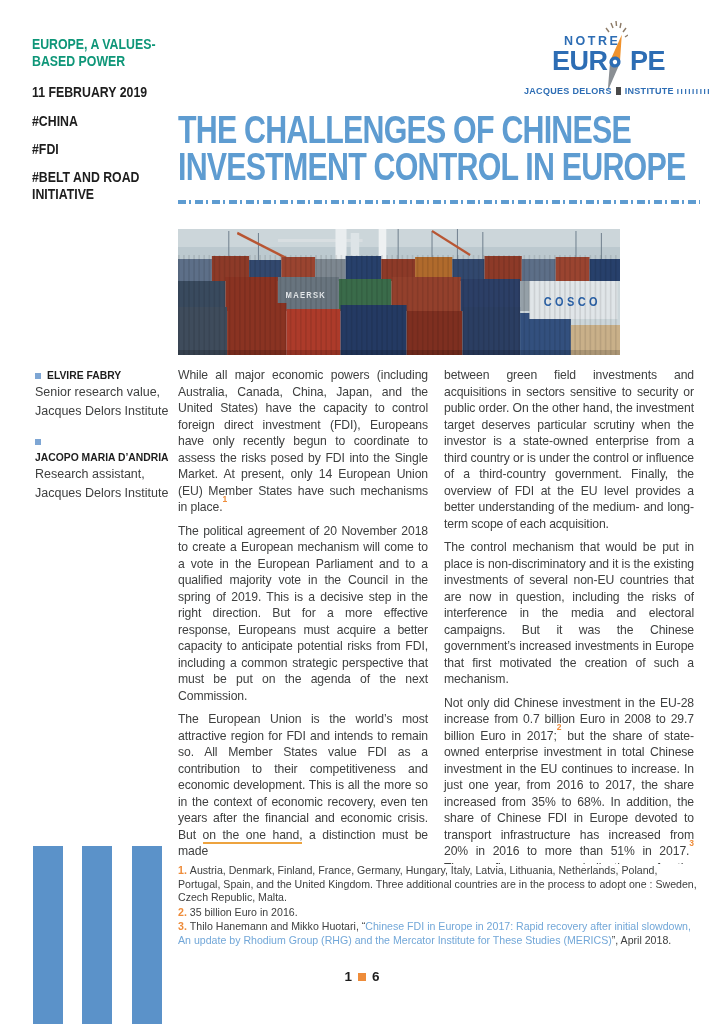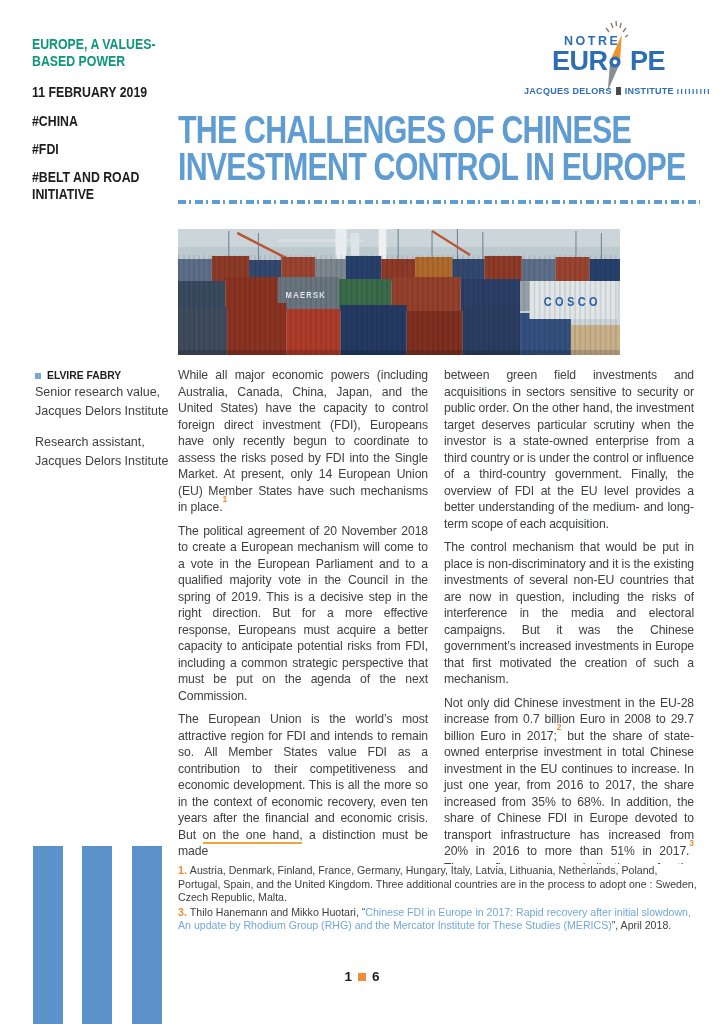--- a/index.html
+++ b/index.html
@@ -192,40 +192,44 @@
 
   <div class="abs authors">
     <div class="author">
       <div class="author-name-row">
         <span class="author-bullet"></span><span class="cond" style="transform:scaleX(0.9);">ELVIRE FABRY</span>
       </div>
       <div class="author-role">Senior research value,</div>
       <div class="author-role">Jacques Delors Institute</div>
     </div>
     <div class="author">
+      <div class="author-name-row">
+        <span class="author-bullet"></span><span class="cond" style="transform:scaleX(0.9);">JACOPO MARIA D’ANDRIA</span>
+      </div>
       <div class="author-role">Research assistant,</div>
       <div class="author-role">Jacques Delors Institute</div>
     </div>
   </div>
 
   <div class="abs cols">
     <div class="col">
       <p><span>While all major economic powers (including Australia, Canada, China, Japan, and the United States) have the capacity to control foreign direct investment (FDI), Europeans have only recently begun to coordinate to assess the risks posed by FDI into the Single Market. At present, only 14 European Union (EU) Member States have such mechanisms in place.</span><sup class="ref">1</sup></p>
       <p>The political agreement of 20 November 2018 to create a European mechanism will come to a vote in the European Parliament and to a qualified majority vote in the Council in the spring of 2019. This is a decisive step in the right direction. But for a more effective response, Europeans must acquire a better capacity to anticipate potential risks from FDI, including a common strategic perspective that must be put on the agenda of the next Commission.</p>
       <p><span>The European Union is the world’s most attractive region for FDI and intends to remain so. All Member States value FDI as a contribution to their competitiveness and economic development. This is all the more so in the context of economic recovery, even ten years after the financial and economic crisis. But </span><span class="link-inline">on the one hand,</span><span> a distinction must be made</span></p>
     </div>
     <div class="col">
       <p>between green field investments and acquisitions in sectors sensitive to security or public order. On the other hand, the investment target deserves particular scrutiny when the investor is a state-owned enterprise from a third country or is under the control or influence of a third-country government. Finally, the overview of FDI at the EU level provides a better understanding of the medium- and long-term scope of each acquisition.</p>
       <p>The control mechanism that would be put in place is non-discriminatory and it is the existing investments of several non-EU countries that are now in question, including the risks of interference in the media and electoral campaigns. But it was the Chinese government’s increased investments in Europe that first motivated the creation of such a mechanism.</p>
       <p><span>Not only did Chinese investment in the EU-28 increase from 0.7 billion Euro in 2008 to 29.7 billion Euro in 2017;</span><sup class="ref">2</sup><span> but the share of state-owned enterprise investment in total Chinese investment in the EU continues to increase. In just one year, from 2016 to 2017, the share increased from 35% to 68%. In addition, the share of Chinese FDI in Europe devoted to transport infrastructure has increased from 20% in 2016 to more than 51% in 2017.</span><sup class="ref">3</sup><span> These figures are indicative of the development mo-</span></p>
     </div>
   </div>
 
   <div class="abs footnotes">
     <p><span class="fn-num">1.</span><span>Austria, Denmark, Finland, France, Germany, Hungary, Italy, Latvia, Lithuania, Netherlands, Poland, Portugal, Spain, and the United Kingdom. Three additional countries are in the process to adopt one : Sweden, Czech Republic, Malta.</span></p>
+    <p><span class="fn-num">2.</span><span>35 billion Euro in 2016.</span></p>
     <p><span class="fn-num">3.</span><span>Thilo Hanemann and Mikko Huotari, “</span><span class="fn-link">Chinese FDI in Europe in 2017: Rapid recovery after initial slowdown, An update by Rhodium Group (RHG) and the Mercator Institute for These Studies (MERICS)</span><span>”, April 2018.</span></p>
   </div>
 
   <div class="abs footer">
     <span>1</span>
     <span class="footer-sq"></span>
     <span>6</span>
   </div>
 
   <div class="bar" style="left:33px;"></div>

